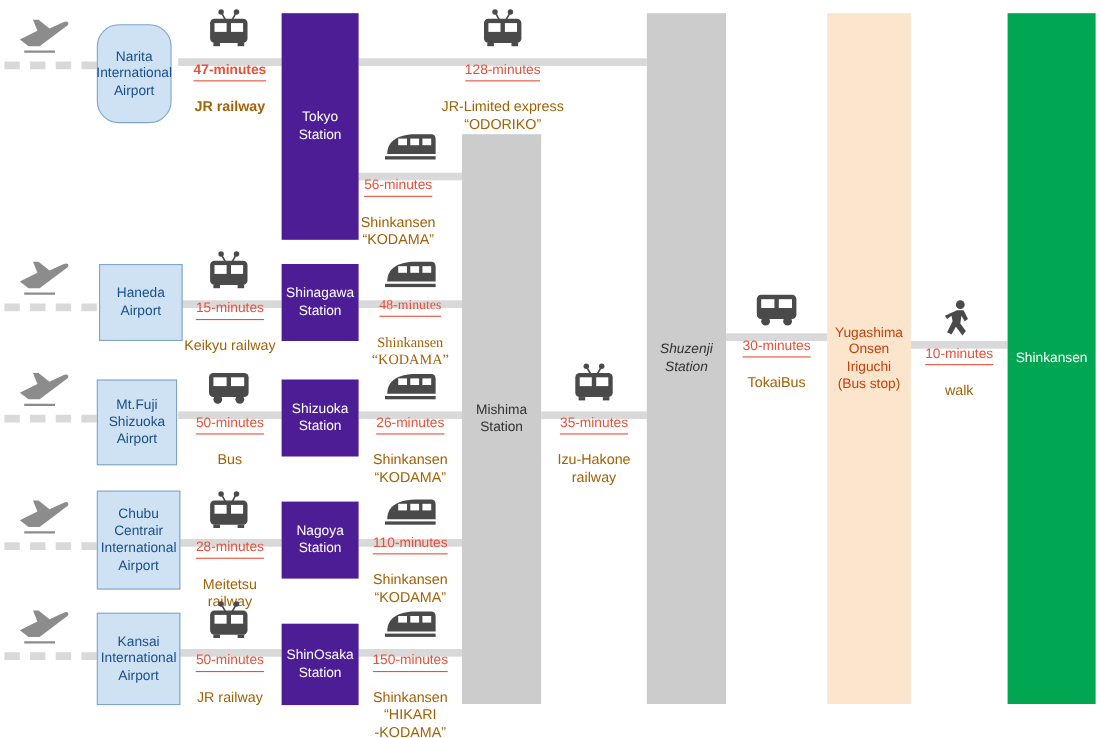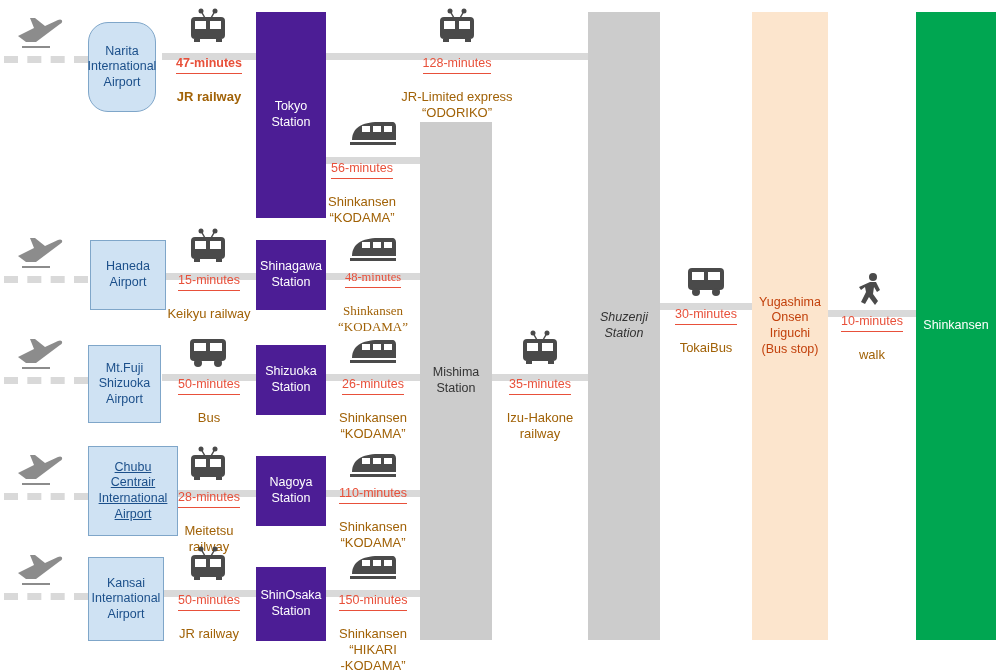--- a/index.html
+++ b/index.html
@@ -170,21 +170,21 @@
   <div class="node station-dark" style="left:256px; top:240px; width:70px; height:70px;">Shinagawa
 Station</div>
 
   <div class="node airport" style="left:88px; top:345px; width:73px; height:78px;">Mt.Fuji
 Shizuoka
 Airport</div>
 
   <div class="node station-dark" style="left:256px; top:345px; width:70px; height:70px;">Shizuoka
 Station</div>
 
-  <div class="node airport" style="left:88px; top:446px; width:90px; height:90px;text-decoration:underline;">Chubu
+  <div class="node airport" style="left:88px; top:446px; width:76px; height:90px;">Chubu
 Centrair
 International
 Airport</div>
 
   <div class="node station-dark" style="left:256px; top:456px; width:70px; height:70px;">Nagoya
 Station</div>
 
   <div class="node airport" style="left:88px; top:557px; width:76px; height:84px;">Kansai
 International
 Airport</div>

